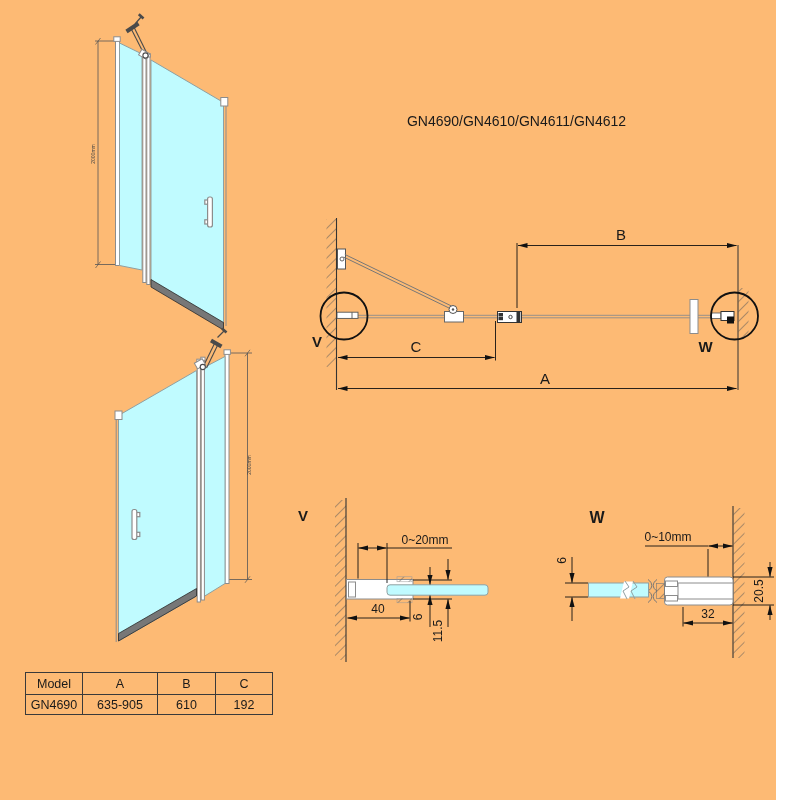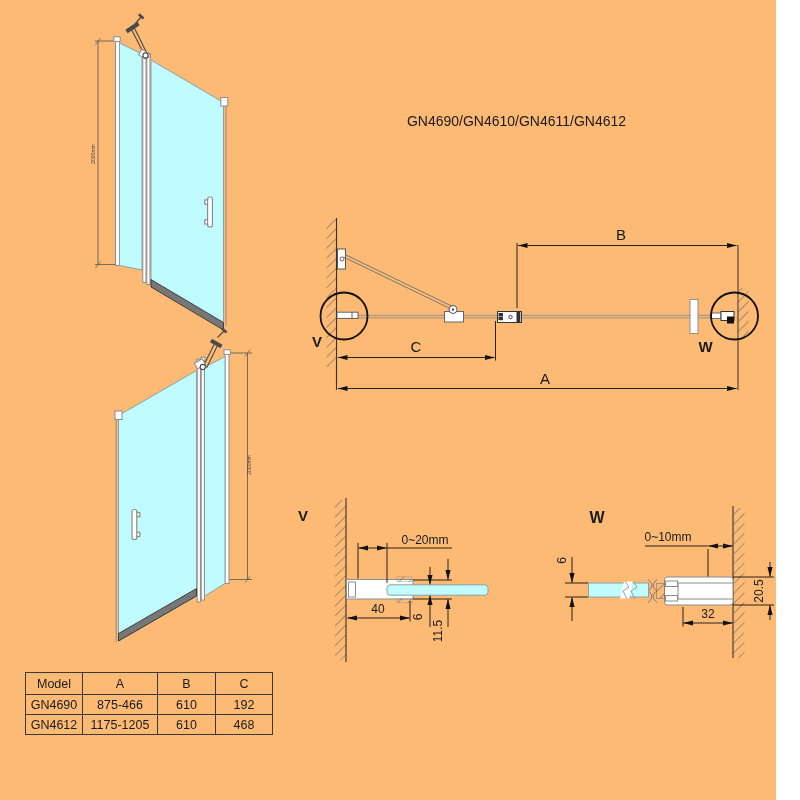--- a/index.html
+++ b/index.html
@@ -291,25 +291,19 @@
       </colgroup>
   <tbody>
         <tr class="hdr">
     <th>Model</th>
     <th>A</th>
     <th>B</th>
     <th>C</th>
   </tr>
   <tr>
     <td>GN4690</td>
-    <td>875-466</td>
+    <td>635-905</td>
     <td>610</td>
     <td>192</td>
-  </tr>
-  <tr>
-    <td>GN4612</td>
-    <td>1175-1205</td>
-    <td>610</td>
-    <td>468</td>
   </tr>
 </tbody>
     </table>
 </div>
 
 </body></html>

